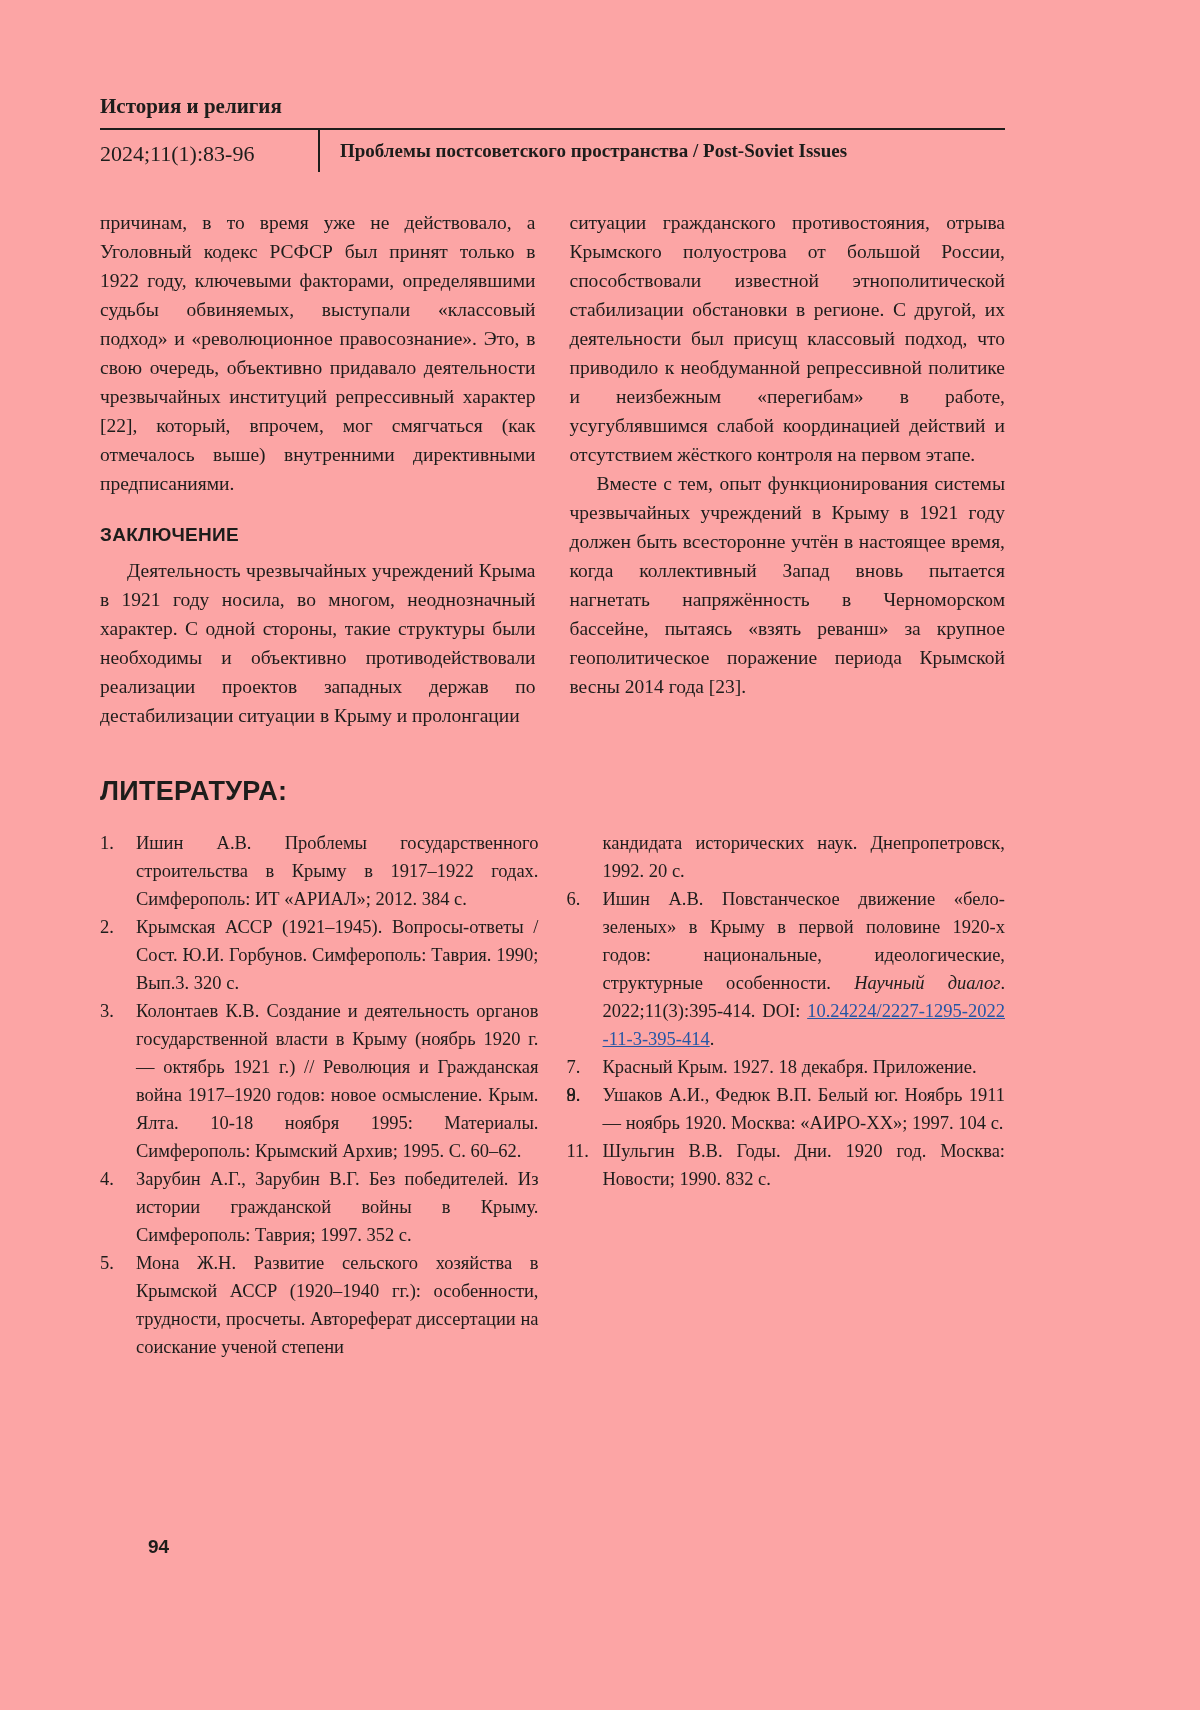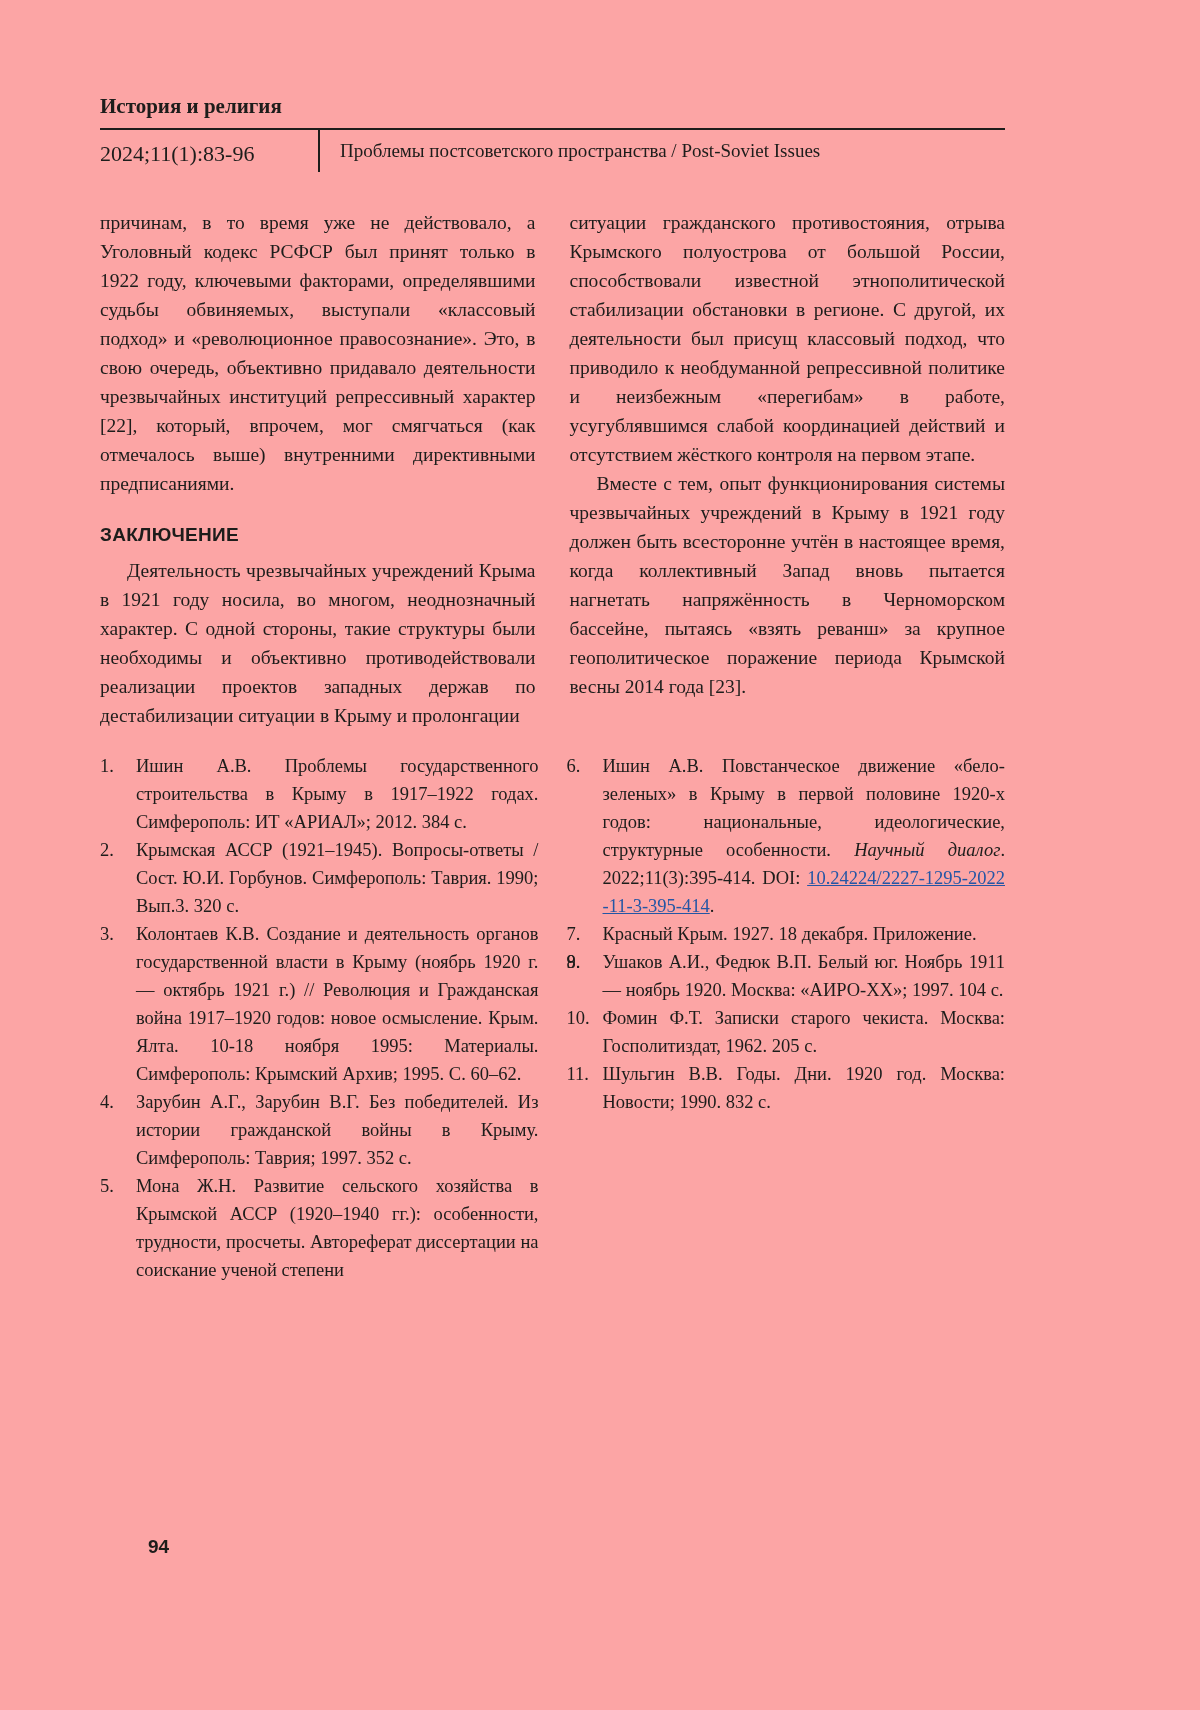--- a/index.html
+++ b/index.html
@@ -44,21 +44,21 @@
     font-weight: normal;
     font-size: 22px;
     padding-top: 11px;
   }
   .vbar {
     width: 2px;
     background: #1d1d1b;
     flex: 0 0 2px;
   }
   .journal {
-    font-weight: normal;
+    font-weight: bold;
     font-size: 19px;
     padding: 10px 0 10px 20px;
   }
   
   .article {
     display: flex;
     gap: 34px;
     margin-top: 36px;
   }
   .col {
@@ -153,20 +153,21 @@
         <p class="para">причинам, в то время уже не действовало, а Уголовный кодекс РСФСР был принят только в 1922 году, ключевыми факторами, определявшими судьбы обвиняемых, выступали «классовый подход» и «революционное правосознание». Это, в свою очередь, объективно придавало деятельности чрезвычайных институций репрессивный характер [22], который, впрочем, мог смягчаться (как отмечалось выше) внутренними директивными предписаниями.</p>
         <h3 class="subhead">ЗАКЛЮЧЕНИЕ</h3>
         <p class="para indent">Деятельность чрезвычайных учреждений Крыма в 1921 году носила, во многом, неоднозначный характер. С одной стороны, такие структуры были необходимы и объективно противодействовали реализации проектов западных держав по дестабилизации ситуации в Крыму и пролонгации</p>
       </div>
       <div class="col">
         <p class="para">ситуации гражданского противостояния, отрыва Крымского полуострова от большой России, способствовали известной этнополитической стабилизации обстановки в регионе. С другой, их деятельности был присущ классовый подход, что приводило к необдуманной репрессивной политике и неизбежным «перегибам» в работе, усугублявшимся слабой координацией действий и отсутствием жёсткого контроля на первом этапе.</p>
         <p class="para indent">Вместе с тем, опыт функционирования системы чрезвычайных учреждений в Крыму в 1921 году должен быть всесторонне учтён в настоящее время, когда коллективный Запад вновь пытается нагнетать напряжённость в Черноморском бассейне, пытаясь «взять реванш» за крупное геополитическое поражение периода Крымской весны 2014 года [23].</p>
       </div>
     </div>
 
+    <h2 class="lit-heading">ЛИТЕРАТУРА:</h2>
 
     <div class="refs">
       <div class="refcol">
         <div class="ref">
           <span class="ref-num">1.</span>
           <span class="ref-text">Ишин А.В. Проблемы государственного строительства в Крыму в 1917–1922 годах. Симферополь: ИТ «АРИАЛ»; 2012. 384 с.</span>
         </div>
         <div class="ref">
           <span class="ref-num">2.</span>
           <span class="ref-text">Крымская АССР (1921–1945). Вопросы-ответы / Сост. Ю.И. Горбунов. Симферополь: Таврия. 1990; Вып.3. 320 с.</span>
@@ -180,39 +181,39 @@
           <span class="ref-text">Зарубин А.Г., Зарубин В.Г. Без победителей. Из истории гражданской войны в Крыму. Симферополь: Таврия; 1997. 352 с.</span>
         </div>
         <div class="ref">
           <span class="ref-num">5.</span>
           <span class="ref-text">Мона Ж.Н. Развитие сельского хозяйства в Крымской АССР (1920–1940 гг.): особенности, трудности, просчеты. Автореферат диссертации на соискание ученой степени</span>
         </div>
       </div>
 
       <div class="refcol">
         <div class="ref">
+          <span class="ref-num"></span>
+          <span class="ref-text">кандидата исторических наук. Днепропетровск, 1992. 20 с.</span>
+        </div>
+        <div class="ref">
           <span class="ref-num">6.</span>
           <span class="ref-text"><span>Ишин А.В. Повстанческое движение «бело-зеленых» в Крыму в первой половине 1920-х годов: национальные, идеологические, структурные особенности. </span><em>Научный диалог</em><span>. 2022;11(3):395-414. DOI: </span><a class="doi-link">10.24224/2227-1295-2022-11-3-395-414</a><span>.</span></span>
         </div>
         <div class="ref">
           <span class="ref-num">7.</span>
           <span class="ref-text">Красный Крым. 1927. 18 декабря. Приложение.</span>
         </div>
         <div class="ref">
           <span class="ref-num">8.</span>
         </div>
         <div class="ref">
           <span class="ref-num">9.</span>
           <span class="ref-text">Ушаков А.И., Федюк В.П. Белый юг. Ноябрь 1911 — ноябрь 1920. Москва: «АИРО-ХХ»; 1997. 104 с.</span>
         </div>
         <div class="ref">
-          <span class="ref-num">10.</span>
-          <span class="ref-text">Фомин Ф.Т. Записки старого чекиста. Москва: Госполитиздат, 1962. 205 с.</span>
-        </div>
-        <div class="ref">
           <span class="ref-num">11.</span>
           <span class="ref-text">Шульгин В.В. Годы. Дни. 1920 год. Москва: Новости; 1990. 832 с.</span>
         </div>
       </div>
     </div>
 
   </div>
 
   <div class="page-num">94</div>
 </div>

